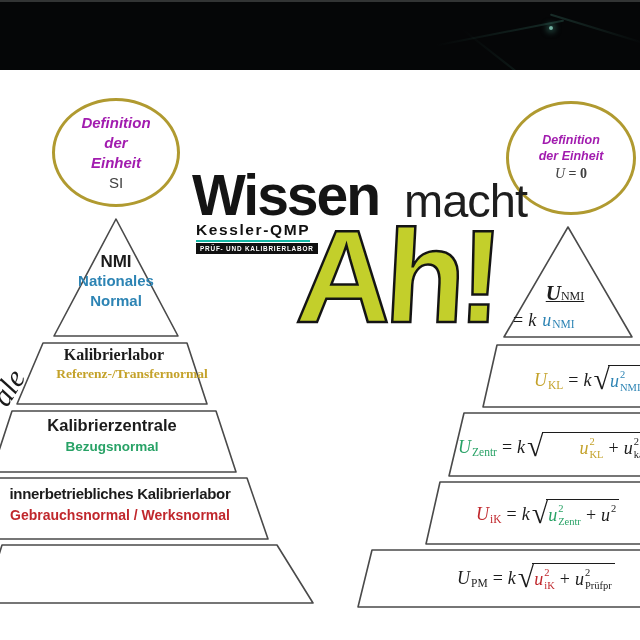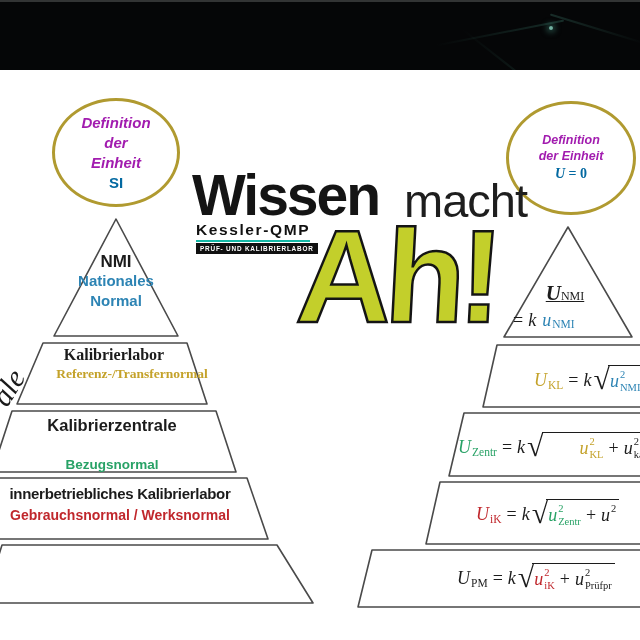--- a/index.html
+++ b/index.html
@@ -21,21 +21,21 @@
   svg.shapes{position:absolute;left:0;top:0;}
   svg.shapes polygon{fill:#ffffff;stroke:#4a4a4a;stroke-width:1.6;stroke-linejoin:round;}
   
   .circle{position:absolute;border:3px solid #b09a30;border-radius:50%;
           display:flex;flex-direction:column;align-items:center;justify-content:center;
           text-align:center;background:#fff;}
   .circle.left{left:52px;top:98px;width:122px;height:103px;}
   .circle.right{left:506px;top:101px;width:124px;height:108px;}
   .circle .ln{font-weight:bold;color:#a21caf;font-size:15px;line-height:20px;font-style:italic;}
   .circle.right .ln{font-size:12.5px;line-height:16px;}
-  .circle .unit{font-weight:bold;color:#0369a1;font-size:15px;line-height:20px;}
+  .circle .unit{font-weight:normal;color:#404040;font-size:15px;line-height:20px;}
   .circle.right .unit{font-size:14px;font-family:"Liberation Serif",serif;}
   .circle.right .unit i{font-style:italic;}
   
   .w1{position:absolute;left:192px;top:167px;font-size:57px;font-weight:700;color:#141414;
       letter-spacing:-2px;line-height:1;}
   .w2{position:absolute;left:404px;top:177px;font-size:47px;font-weight:400;color:#1e1e1e;
       letter-spacing:-1px;line-height:1;}
   .brand{position:absolute;left:196px;top:221px;font-size:15.5px;font-weight:bold;color:#111;
          letter-spacing:1.6px;border-bottom:2px solid #14b8a6;padding-bottom:1px;}
   .brandbox{position:absolute;left:196px;top:243px;background:#101010;color:#fff;
@@ -121,21 +121,21 @@
     <div class="t" style="font-size:17px">NMI</div>
     <div class="s c-blue" style="margin-top:0;font-size:15px">Nationales</div>
     <div class="s c-blue" style="font-size:15px">Normal</div>
   </div>
   <div class="ptext" style="left:14px;top:345px;width:200px;font-family:Liberation Serif, serif;">
     <div class="t">Kalibrierlabor</div>
     <div class="s c-gold">Referenz-/Transfernormal</div>
   </div>
   <div class="ptext" style="left:12px;top:416px;width:200px;">
     <div class="t" style="font-size:16.5px">Kalibrierzentrale</div>
-    <div class="s c-green" style="margin-top:20px">Bezugsnormal</div>
+    <div class="s c-green" style="margin-top:2px">Bezugsnormal</div>
   </div>
   <div class="ptext" style="left:-10px;top:484px;width:260px;">
     <div class="t" style="font-size:15px;letter-spacing:-0.3px">innerbetriebliches Kalibrierlabor</div>
     <div class="s c-red" style="margin-top:2px;font-size:14px">Gebrauchsnormal / Werksnormal</div>
   </div>
 
   <div class="unmi" style="left:500px;top:281px;width:130px;text-decoration:underline;">
     <span class="big">U</span><span class="usub">NMI</span>
   </div>
   <div class="formula" style="left:508px;top:304px;">

